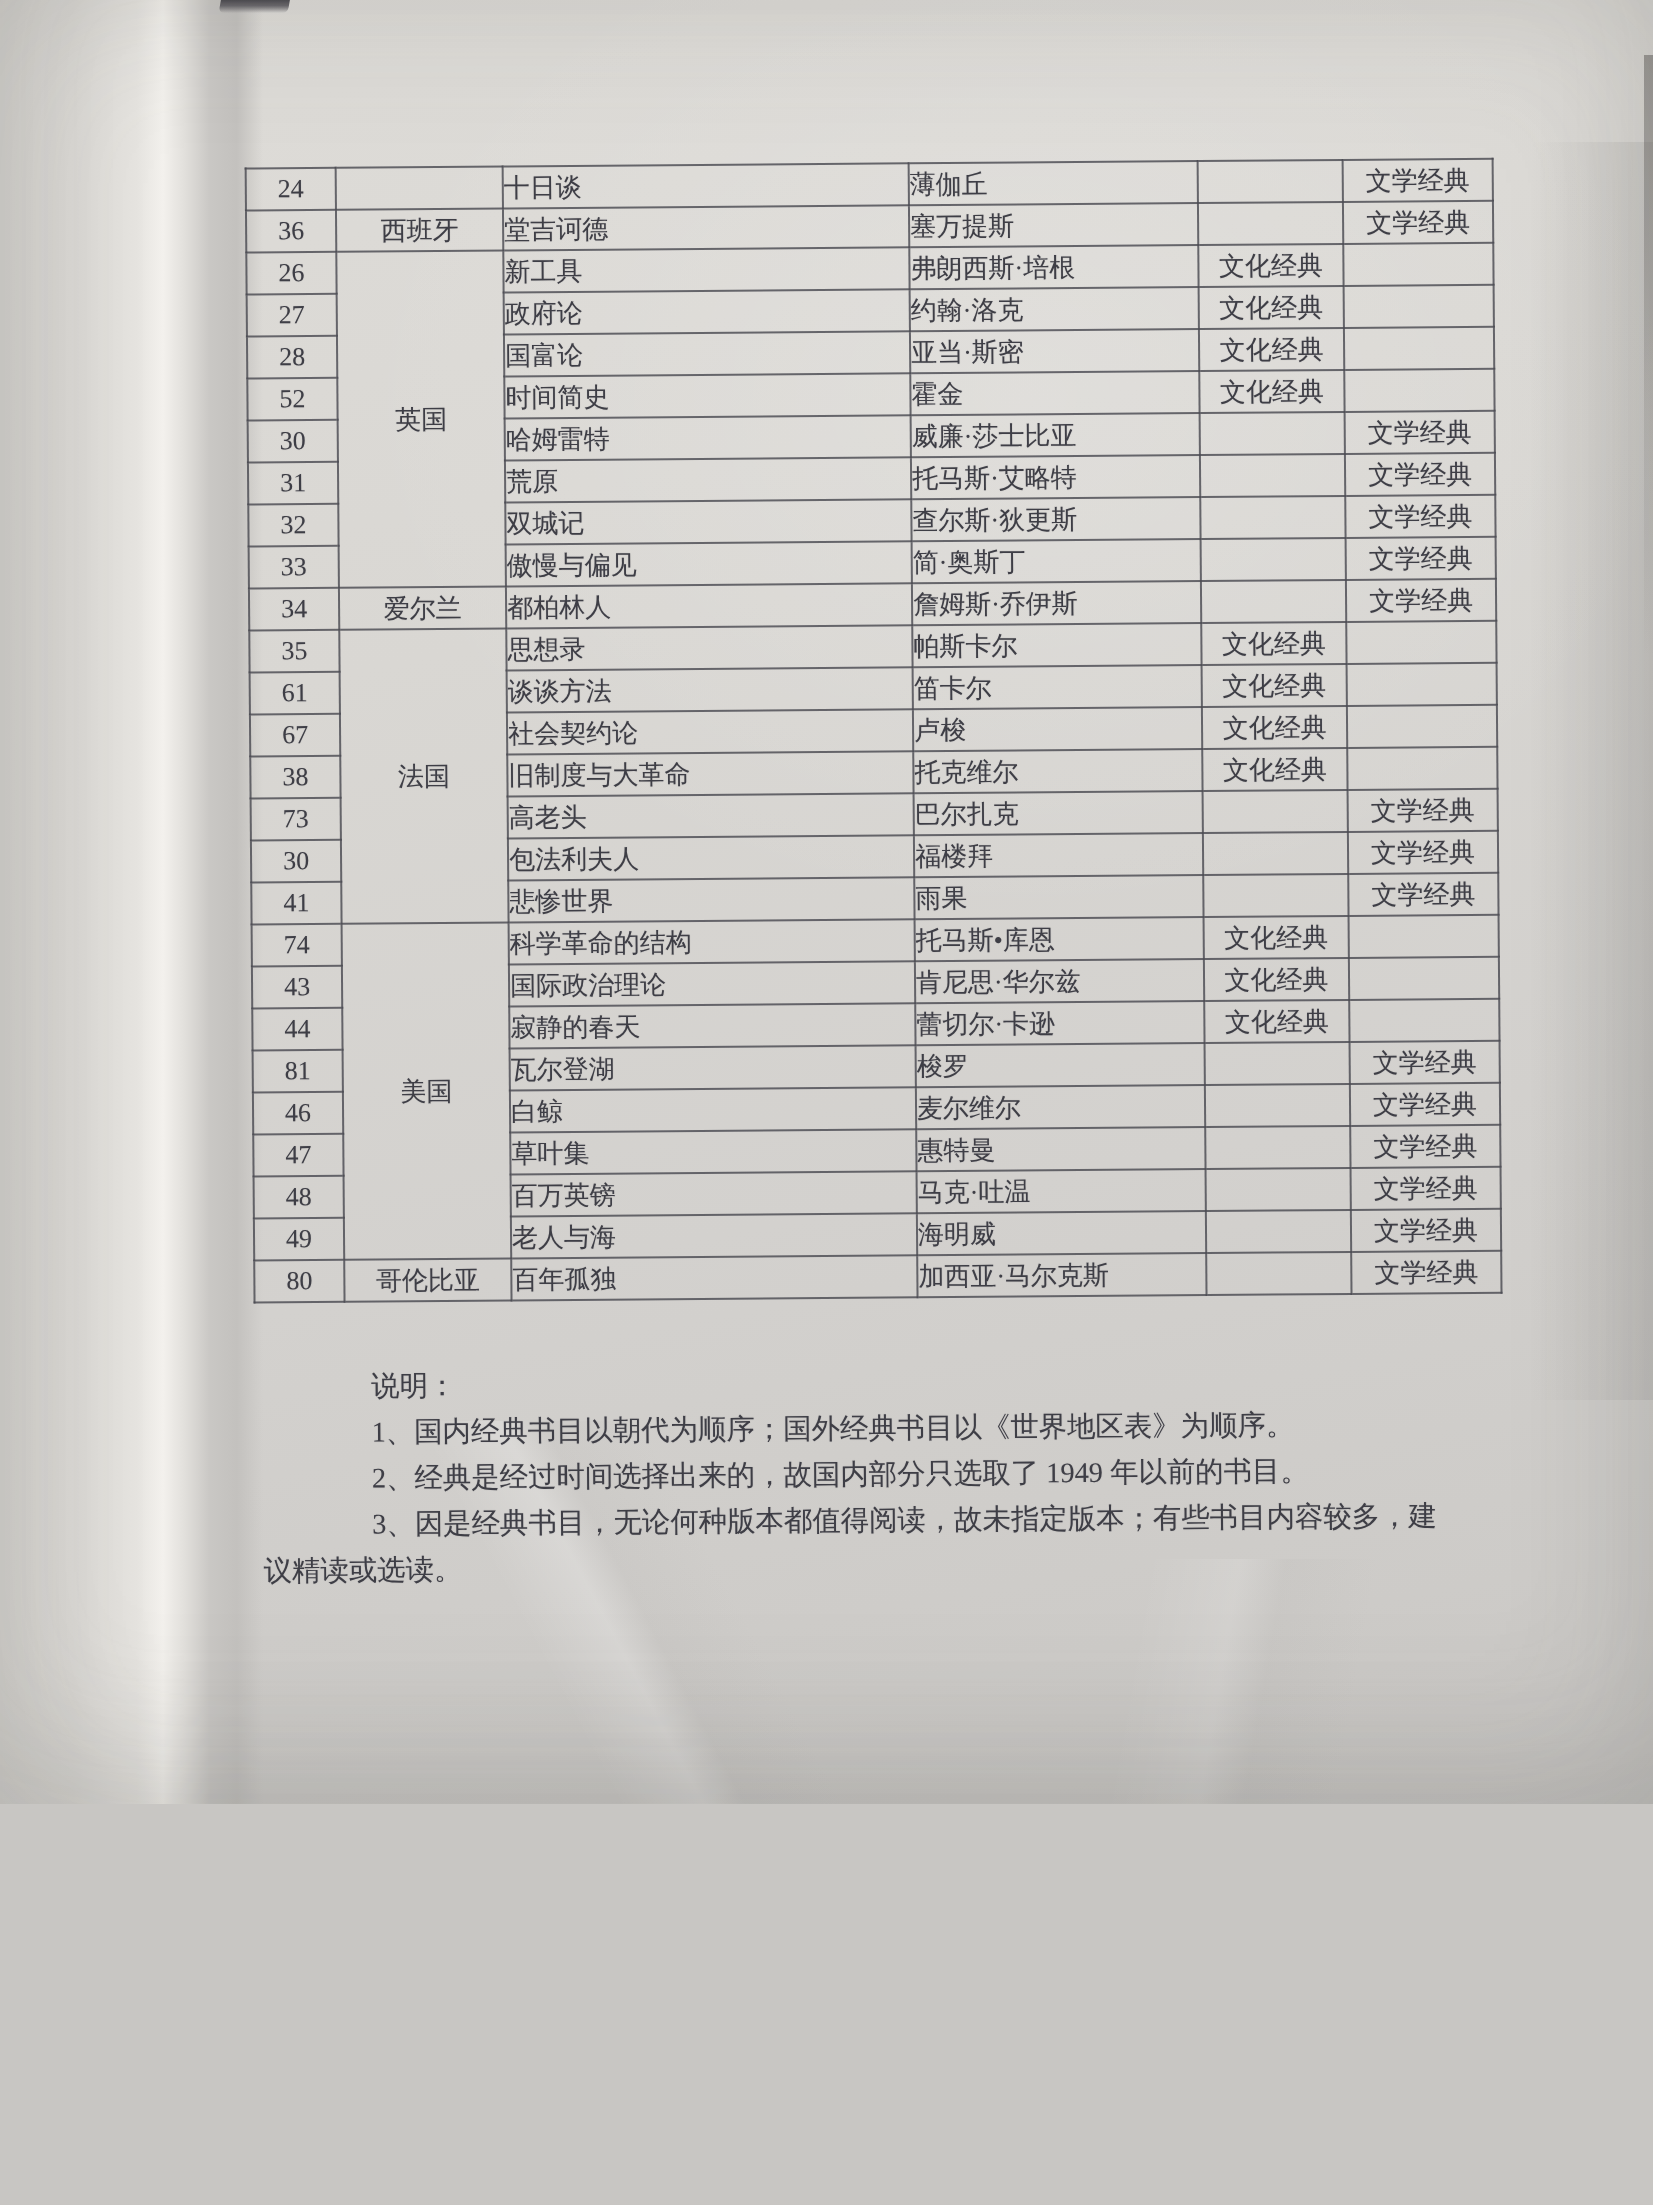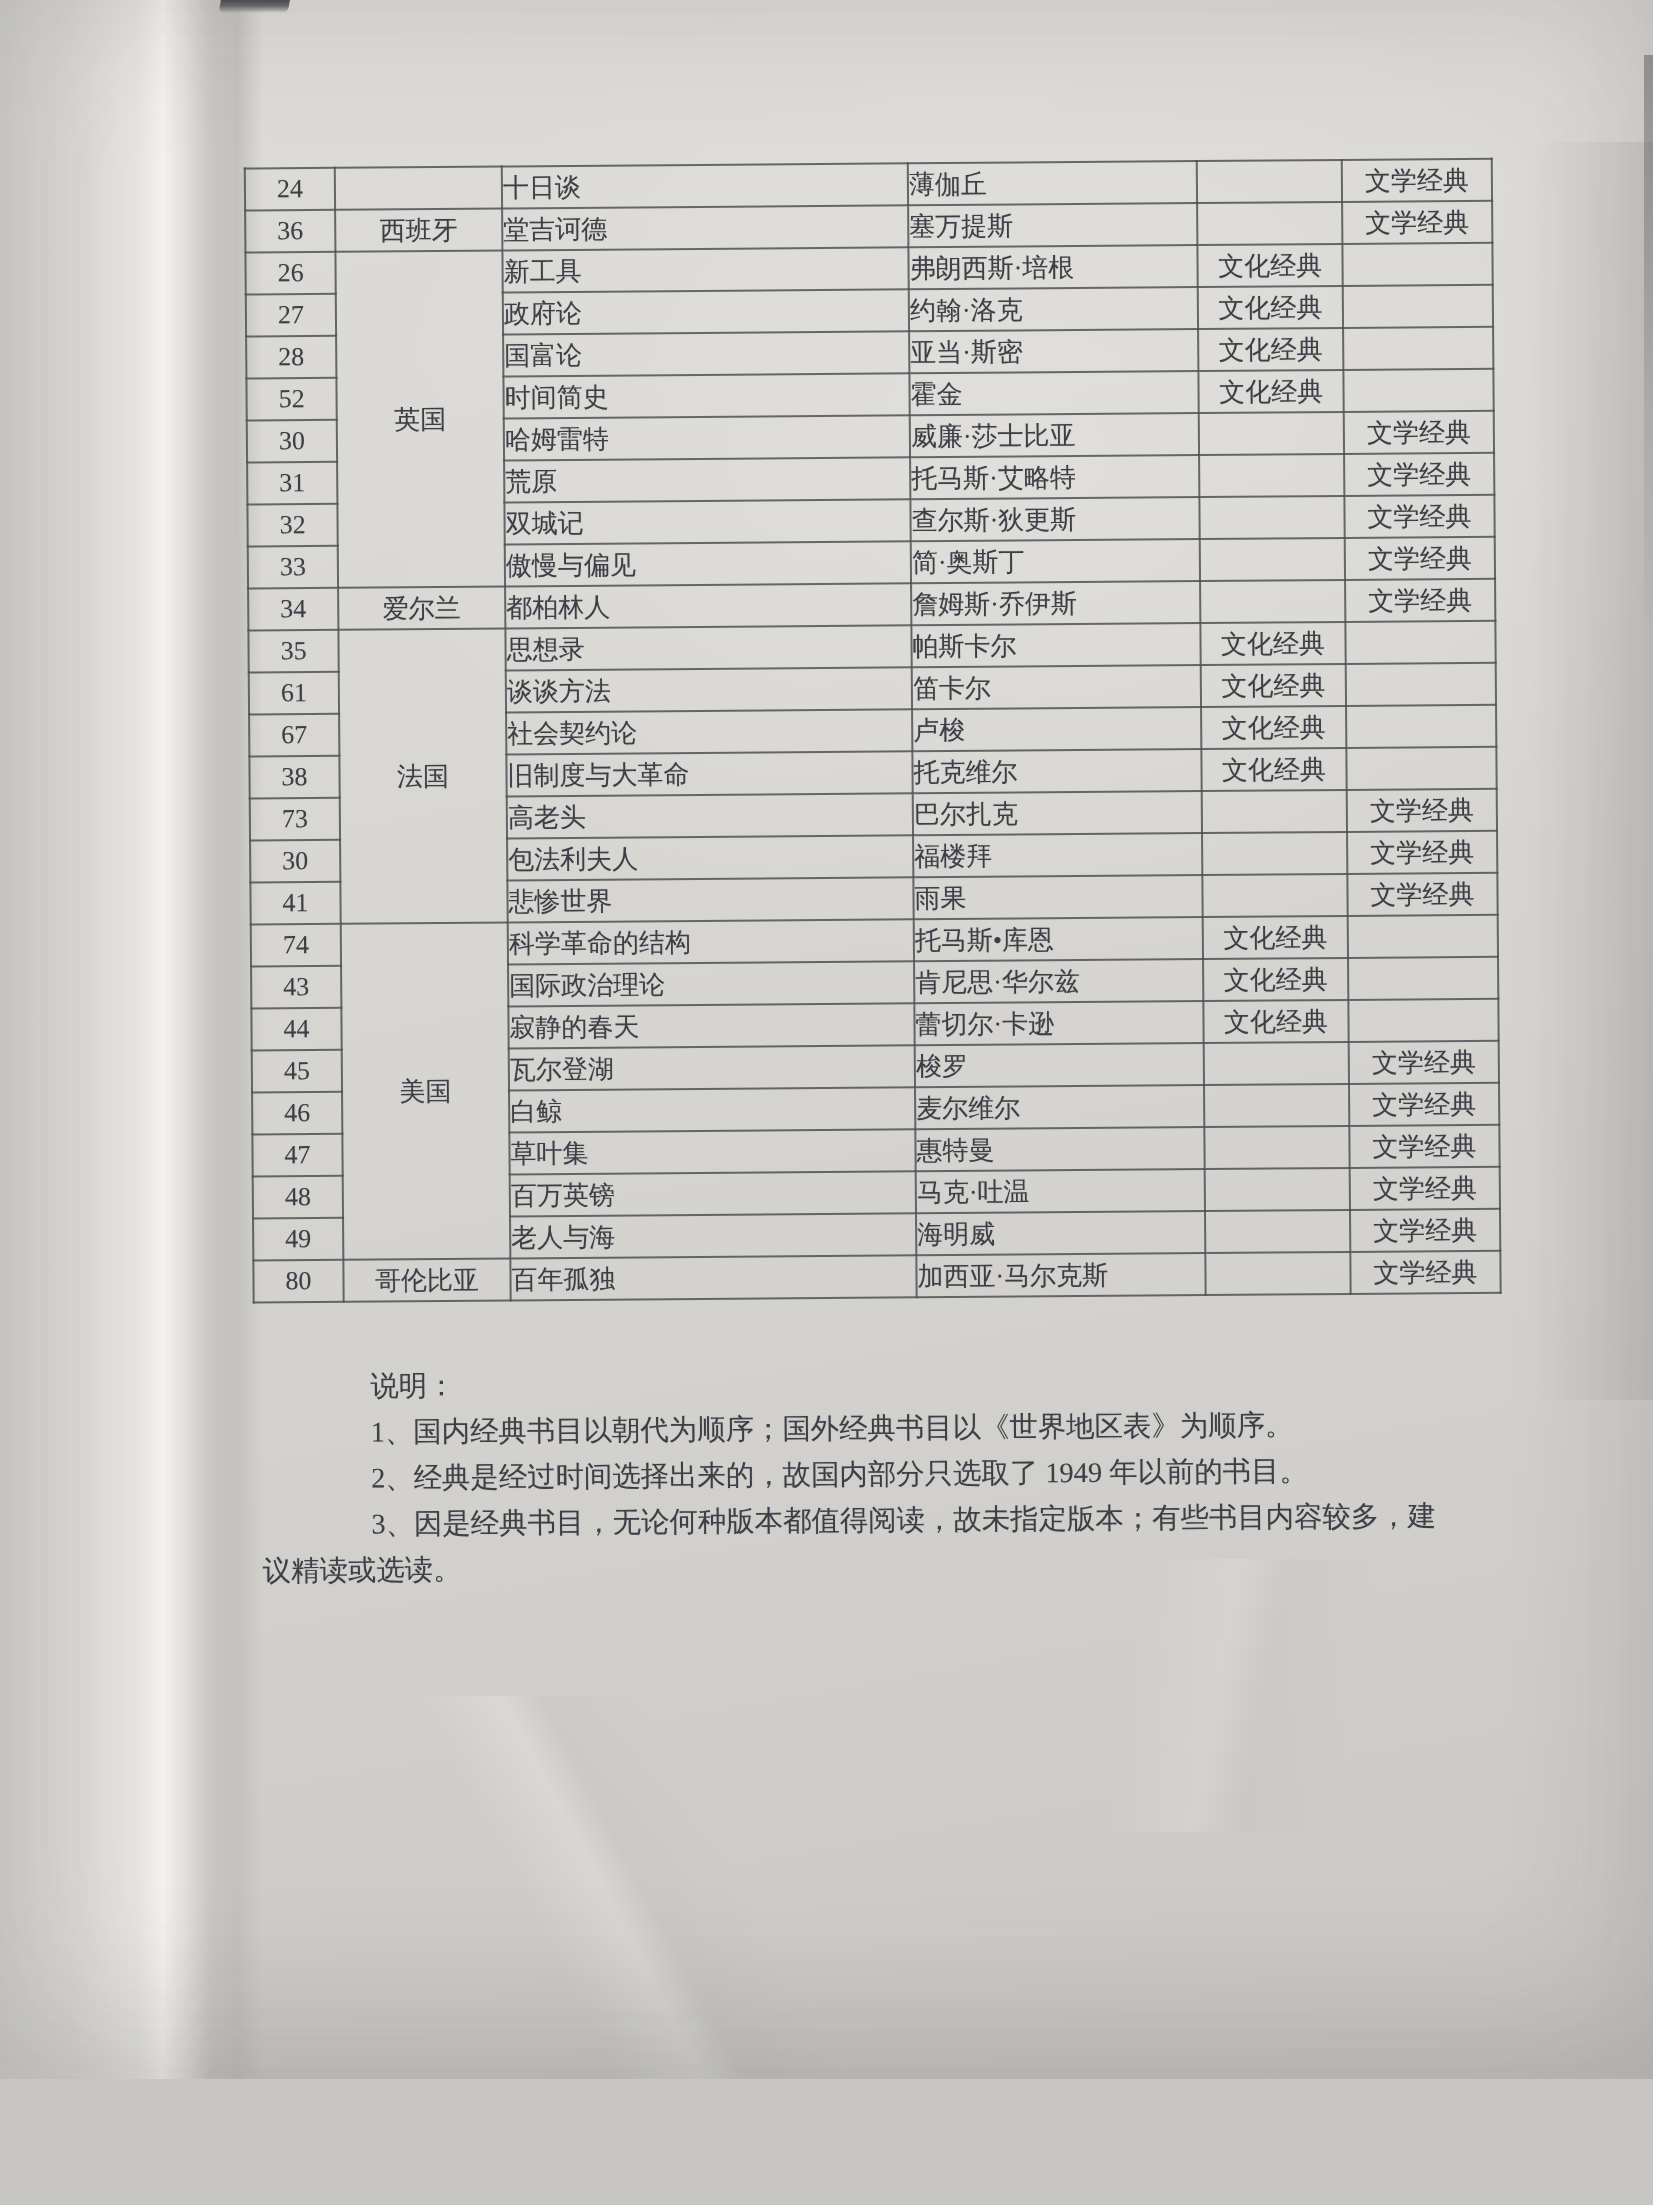--- a/index.html
+++ b/index.html
@@ -3,21 +3,21 @@
 <meta charset="utf-8">
 <style>
   html, body {
     margin: 0;
     padding: 0;
     background: #c8c6c3;
   }
   .photo {
     position: relative;
     width: 1654px;
-    height: 2079px;
+    height: 1804px;
     overflow: hidden;
     font-family: "Liberation Serif", "DejaVu Serif", serif;
     background:
       radial-gradient(ellipse 984px 766px at 62% 22%, rgba(255,255,255,0.16), rgba(255,255,255,0) 70%),
       linear-gradient(170deg, #dedcd8 0%, #d9d7d3 35%, #d3d1ce 65%, #cdcbc8 88%, #c9c7c4 100%);
   }
   
   .page-fold {
     position: absolute;
     left: 0; top: 0;
@@ -290,21 +290,21 @@
             <td class="c-lit"></td>
           </tr>
           <tr>
             <td class="c-num">44</td>
             <td class="c-title">寂静的春天</td>
             <td class="c-author">蕾切尔·卡逊</td>
             <td class="c-culture">文化经典</td>
             <td class="c-lit"></td>
           </tr>
           <tr>
-            <td class="c-num">45</td>
+            <td class="c-num">81</td>
             <td class="c-title">瓦尔登湖</td>
             <td class="c-author">梭罗</td>
             <td class="c-culture"></td>
             <td class="c-lit">文学经典</td>
           </tr>
           <tr>
             <td class="c-num">46</td>
             <td class="c-title">白鲸</td>
             <td class="c-author">麦尔维尔</td>
             <td class="c-culture"></td>

